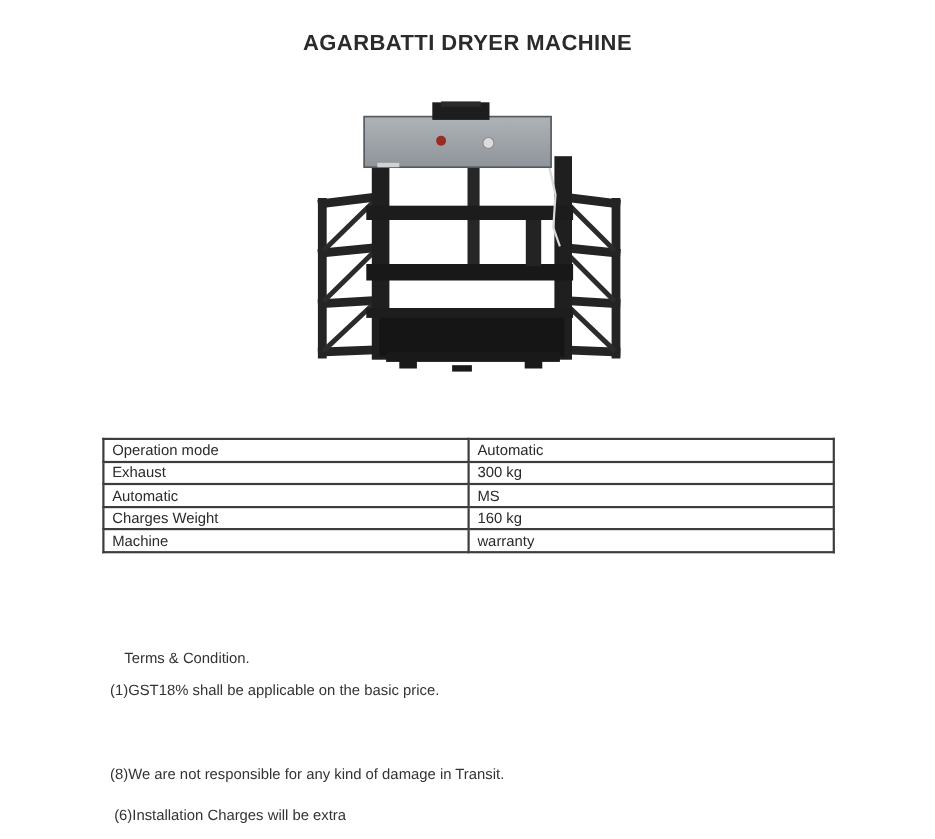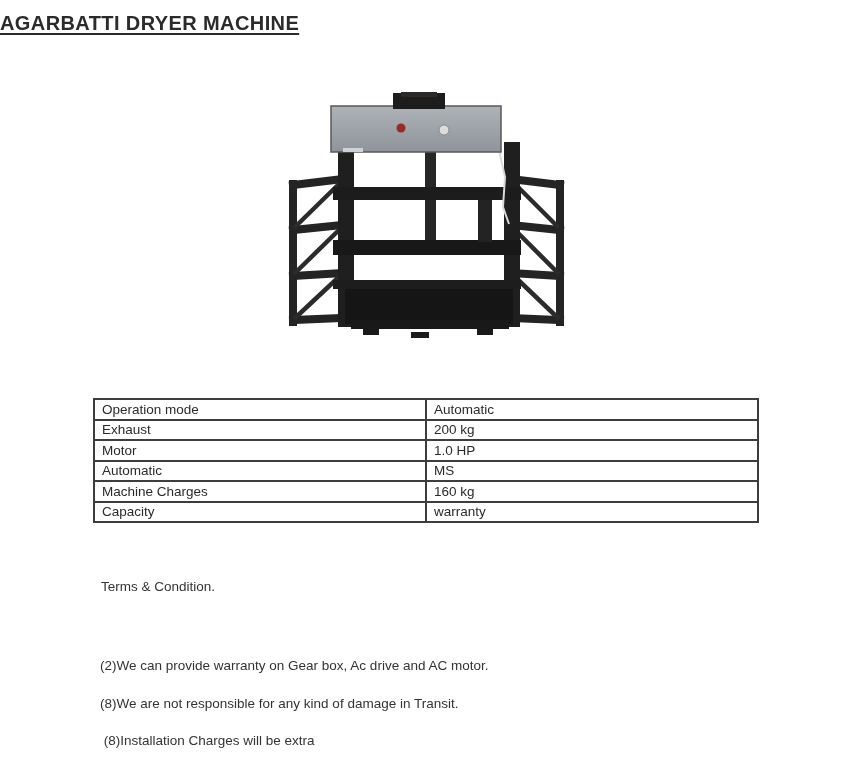--- a/index.html
+++ b/index.html
@@ -15,28 +15,28 @@
     color: #2e2e2e;
     overflow: hidden;
   }
   .page {
     position: absolute;
     inset: 0;
     background: #ffffff;
   }
   .doc-title {
     position: absolute;
-    top: 12px;
+    top: 28px;
     left: 0;
     width: 100%;
+    text-align: center;
     font-size: 20px;
     font-weight: bold;
     letter-spacing: 0.4px;
     color: #2b2b2b;
-    text-decoration: underline;
     text-underline-offset: 3px;
     margin: 0;
   }
   .machine-figure {
     position: absolute;
     left: 283px;
     top: 92px;
     width: 288px;
     height: 246px;
   }
@@ -62,21 +62,21 @@
     white-space: nowrap;
   }
   .spec-table td.label-cell { width: 50%; }
   .spec-table td.value-cell { width: 50%; margin-top: 48px; }
   .terms-heading {
     position: absolute;
     left: 101px;
     top: 579px;
     font-size: 13.5px;
     color: #333333;
-    margin: 0;
+    margin: 12px;
   }
   .terms-item {
     position: absolute;
     left: 100px;
     font-size: 13.5px;
     color: #333333;
     margin: 0;
     white-space: pre-wrap;
   }
   .terms-item-1 { top: 620px; }
@@ -161,39 +161,35 @@
   </div>
 
   <table class="spec-table">
     <tbody>
       <tr>
         <td class="label-cell">Operation mode</td>
         <td class="value-cell">Automatic</td>
       </tr>
       <tr>
         <td class="label-cell">Exhaust</td>
-        <td class="value-cell">200 kg</td>
-      </tr>
-      <tr>
-        <td class="label-cell">Motor</td>
-        <td class="value-cell">1.0 HP</td>
+        <td class="value-cell">300 kg</td>
       </tr>
       <tr>
         <td class="label-cell">Automatic</td>
         <td class="value-cell">MS</td>
       </tr>
       <tr>
-        <td class="label-cell">Machine Charges</td>
+        <td class="label-cell">Charges Weight</td>
         <td class="value-cell">160 kg</td>
       </tr>
       <tr>
-        <td class="label-cell">Capacity</td>
+        <td class="label-cell">Machine</td>
         <td class="value-cell">warranty</td>
       </tr>
     </tbody>
   </table>
 
   <p class="terms-heading">Terms &amp; Condition.</p>
-  <p class="terms-item terms-item-2">(2)We can provide warranty on Gear box, Ac drive and AC motor.</p>
+  <p class="terms-item terms-item-1">(1)GST18% shall be applicable on the basic price.</p>
   <p class="terms-item terms-item-3">(8)We are not responsible for any kind of damage in Transit.</p>
-  <p class="terms-item terms-item-4"> (8)Installation Charges will be extra</p>
+  <p class="terms-item terms-item-4"> (6)Installation Charges will be extra</p>
 
 </div>
 
 </body></html>

